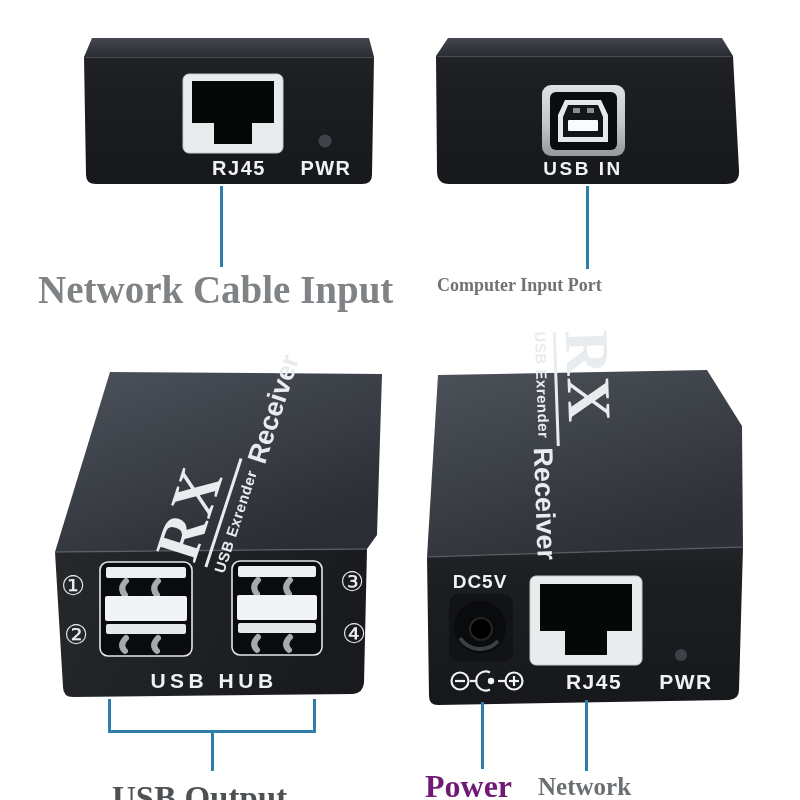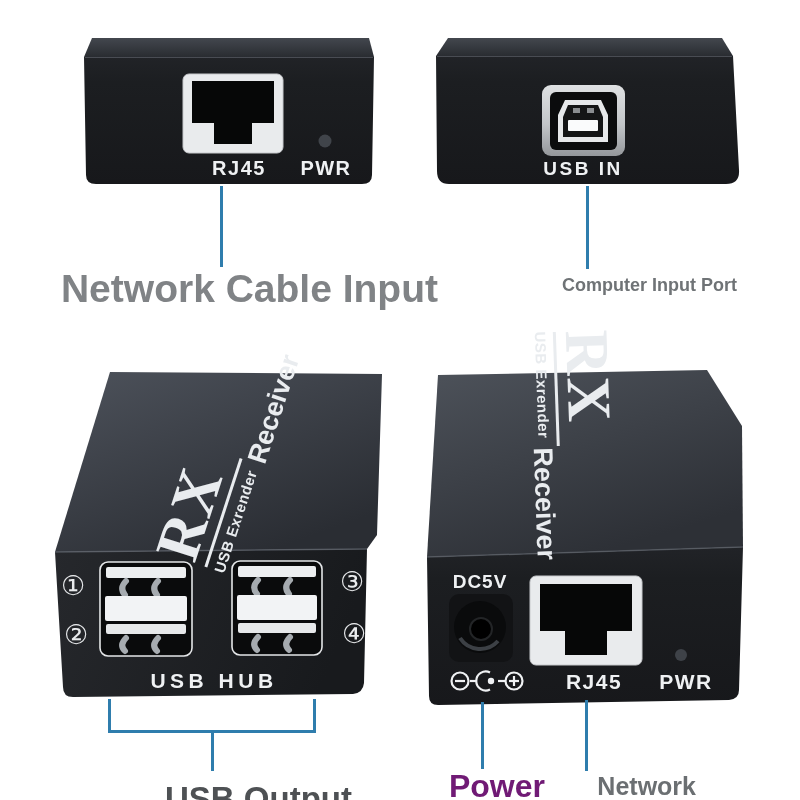--- a/index.html
+++ b/index.html
@@ -3,22 +3,22 @@
 <meta charset="utf-8">
 <style>
   html,body{margin:0;padding:0;background:#ffffff;}
   #stage{
     position:relative;width:800px;height:800px;background:#ffffff;
     overflow:hidden;font-family:"Liberation Sans",sans-serif;margin-top:38px;
     -webkit-font-smoothing:antialiased;
   }
   #scene{position:absolute;left:0;top:0;}
   .caption{
-    position:absolute;text-align:right;font-weight:bold;
-    font-family:Liberation Sans, sans-serif;
+    position:absolute;text-align:left;font-weight:bold;
+    font-family:Liberation Serif, serif;
   }
   .cap-network-top{left:38px;top:229px;width:400px;font-size:39px;color:#808386;letter-spacing:0px;}
   .cap-computer{left:437px;top:237px;width:300px;font-size:18px;color:#6f7376;}
   .cap-usb-output{left:112px;top:742px;width:240px;font-size:33px;color:#4e5154;}
   .cap-power{left:425px;top:733px;width:120px;font-size:32px;color:#701a75;line-height:0.95;}
   .cap-network-bottom{left:538px;top:735px;width:158px;font-size:25px;color:#6b6f72;line-height:1.1;}
   .pink-strip{position:absolute;left:0;top:792px;width:800px;height:8px;background:#fceeeb;border-top:1px solid #f0d9d4;}
   .rx-logo{position:absolute;width:212px;color:#e9ecef;}
   .rx-logo .rx{font-family:"Liberation Serif",serif;font-weight:bold;font-size:62px;line-height:0.82;letter-spacing:2px;}
   .rx-logo .rx-rule{width:114px;height:3.5px;background:#e9ecef;margin:5px 0 4px 1px;}

